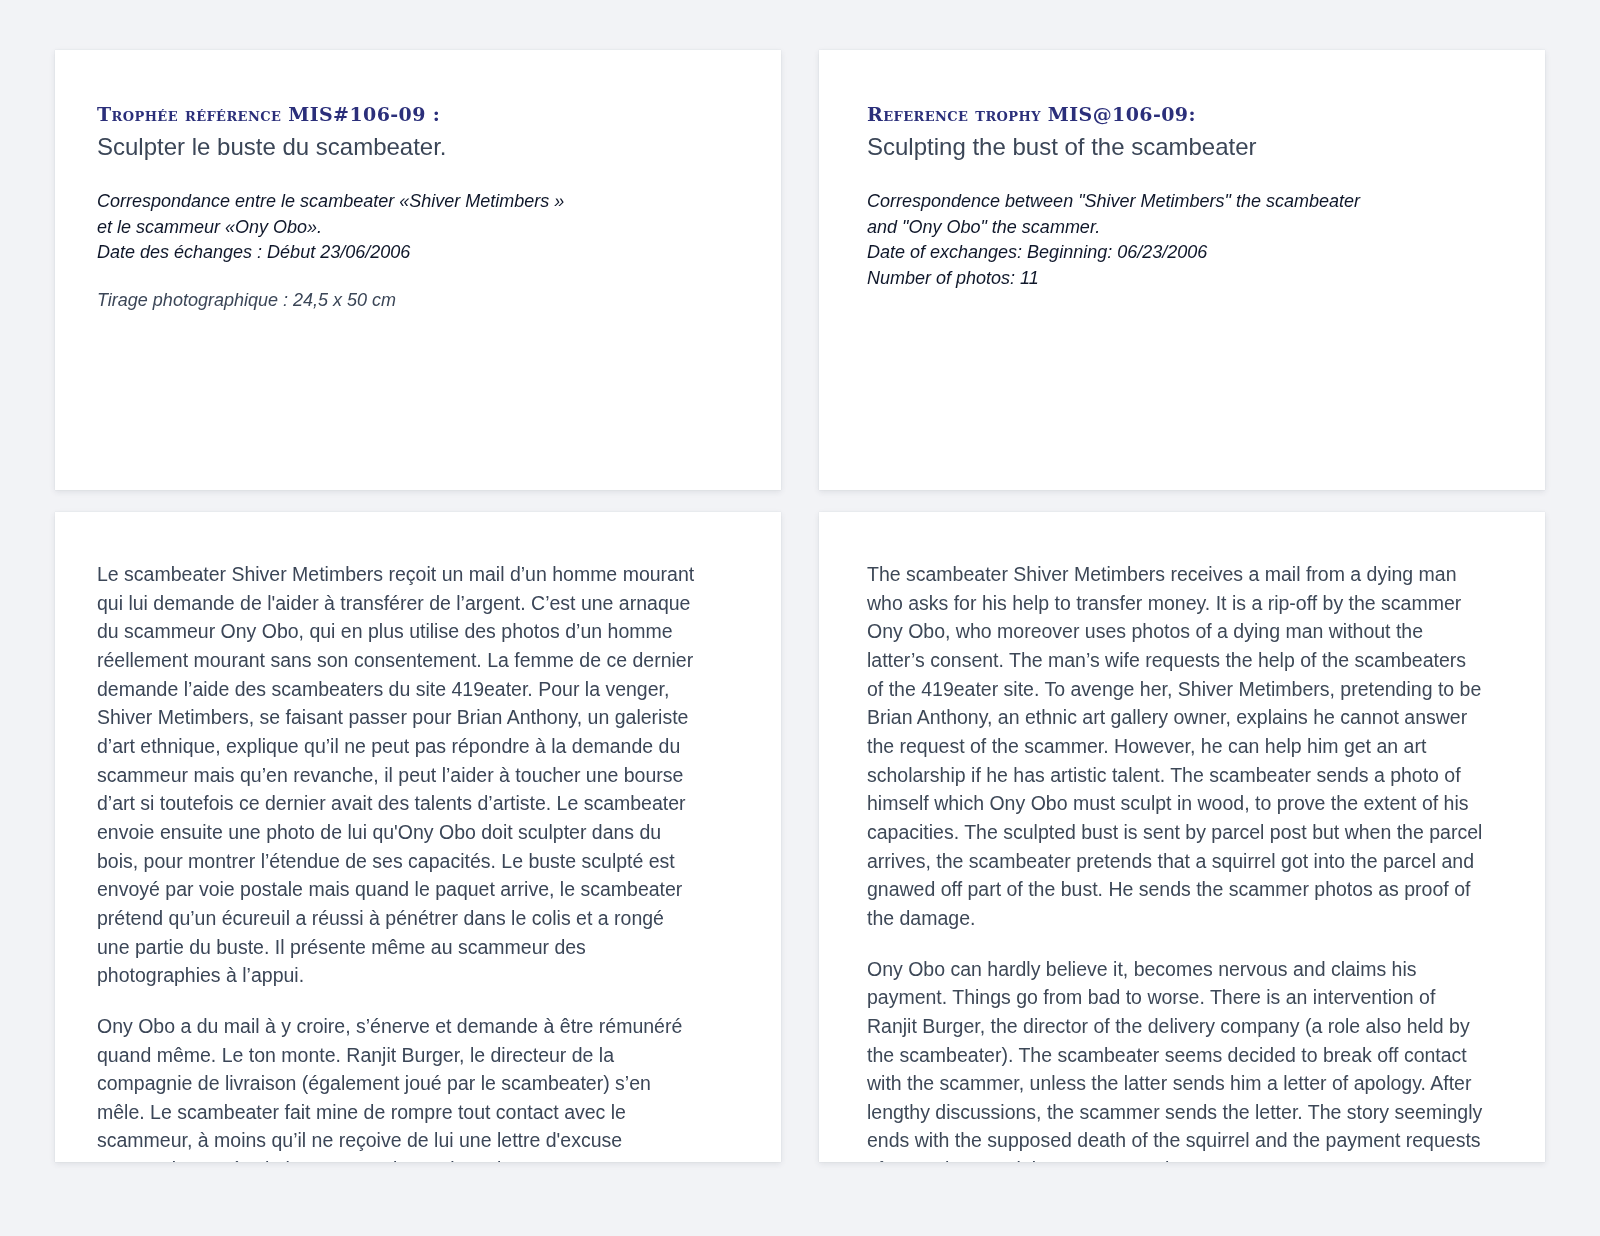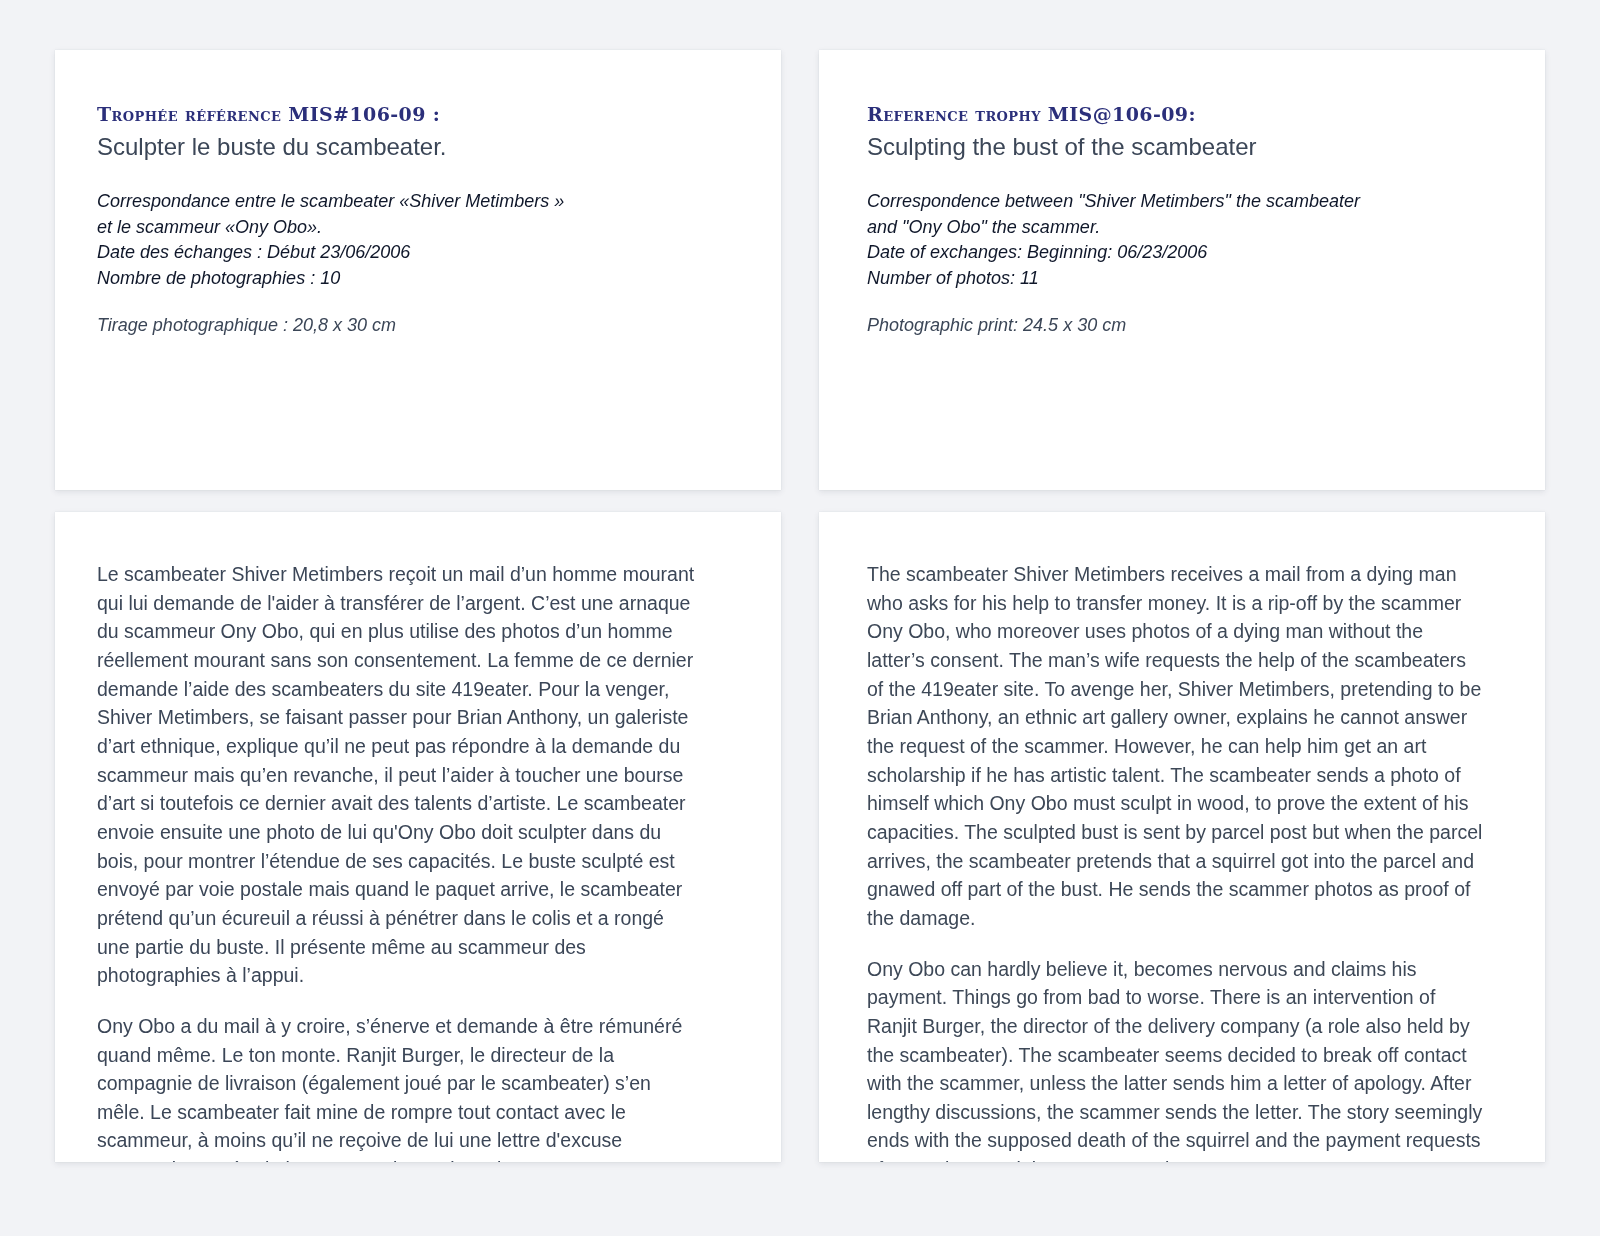--- a/index.html
+++ b/index.html
@@ -88,35 +88,33 @@
 <div class="page">
   <div class="grid">
 
     <div class="card fr-head">
       <p class="title">Trophée référence MIS#106-09 :</p>
       <p class="subtitle">Sculpter le buste du scambeater.</p>
       <div class="meta">
         <div>Correspondance entre le scambeater «Shiver Metimbers »</div>
         <div>et le scammeur «Ony Obo».</div>
         <div>Date des échanges : Début 23/06/2006</div>
-        <div>Nombre de photographies : 10</div>
       </div>
-      <p class="print">Tirage photographique : 20,8 x 30 cm</p>
+      <p class="print">Tirage photographique : 24,5 x 50 cm</p>
     </div>
 
     <div class="card en-head">
       <p class="title en">Reference trophy MIS@106-09:</p>
       <p class="subtitle">Sculpting the bust of the scambeater</p>
       <div class="meta">
         <div>Correspondence between "Shiver Metimbers" the scambeater</div>
         <div>and "Ony Obo" the scammer.</div>
         <div>Date of exchanges: Beginning: 06/23/2006</div>
         <div>Number of photos: 11</div>
       </div>
-      <p class="print">Photographic print: 24.5 x 30 cm</p>
     </div>
 
     <div class="card fr-body">
       <p class="para">Le scambeater Shiver Metimbers reçoit un mail d’un homme mourant qui lui demande de l'aider à transférer de l’argent. C’est une arnaque du scammeur Ony Obo, qui en plus utilise des photos d’un homme réellement mourant sans son consentement. La femme de ce dernier demande l’aide des scambeaters du site 419eater. Pour la venger, Shiver Metimbers, se faisant passer pour Brian Anthony, un galeriste d’art ethnique, explique qu’il ne peut pas répondre à la demande du scammeur mais qu’en revanche, il peut l’aider à toucher une bourse d’art si toutefois ce dernier avait des talents d’artiste. Le scambeater envoie ensuite une photo de lui qu'Ony Obo doit sculpter dans du bois, pour montrer l’étendue de ses capacités. Le buste sculpté est envoyé par voie postale mais quand le paquet arrive, le scambeater prétend qu’un écureuil a réussi à pénétrer dans le colis et a rongé une partie du buste. Il présente même au scammeur des photographies à l’appui.</p>
       <p class="para">Ony Obo a du mail à y croire, s’énerve et demande à être rémunéré quand même. Le ton monte. Ranjit Burger, le directeur de la compagnie de livraison (également joué par le scambeater) s’en mêle. Le scambeater fait mine de rompre tout contact avec le scammeur, à moins qu’il ne reçoive de lui une lettre d'excuse manuscrite. Après de longues tergiversations, le scammeur s'exécute. L’échange se solde par la mort supposée de l’écureuil et par les demandes de remboursement de Ony Obo restées sans réponses.</p>
     </div>
 
     <div class="card en-body en">
       <p class="para">The scambeater Shiver Metimbers receives a mail from a dying man who asks for his help to transfer money. It is a rip-off by the scammer Ony Obo, who moreover uses photos of a dying man without the latter’s consent. The man’s wife requests the help of the scambeaters of the 419eater site. To avenge her, Shiver Metimbers, pretending to be Brian Anthony, an ethnic art gallery owner, explains he cannot answer the request of the scammer. However, he can help him get an art scholarship if he has artistic talent.  The scambeater sends a photo of himself which Ony Obo must sculpt in wood, to prove the extent of his capacities. The sculpted bust is sent by parcel post but when the parcel arrives, the scambeater pretends that a squirrel got into the parcel and gnawed off part of the bust. He sends the scammer photos as proof of the damage.</p>
       <p class="para">Ony Obo can hardly believe it, becomes nervous and claims his payment. Things go from bad to worse. There is an intervention of Ranjit Burger, the director of the delivery company (a role also held by the scambeater). The scambeater seems decided to break off contact with the scammer, unless the latter sends him a letter of apology. After lengthy discussions, the scammer sends the letter. The story seemingly ends with the supposed death of the squirrel and the payment requests of Ony Obo remaining unanswered.</p>

